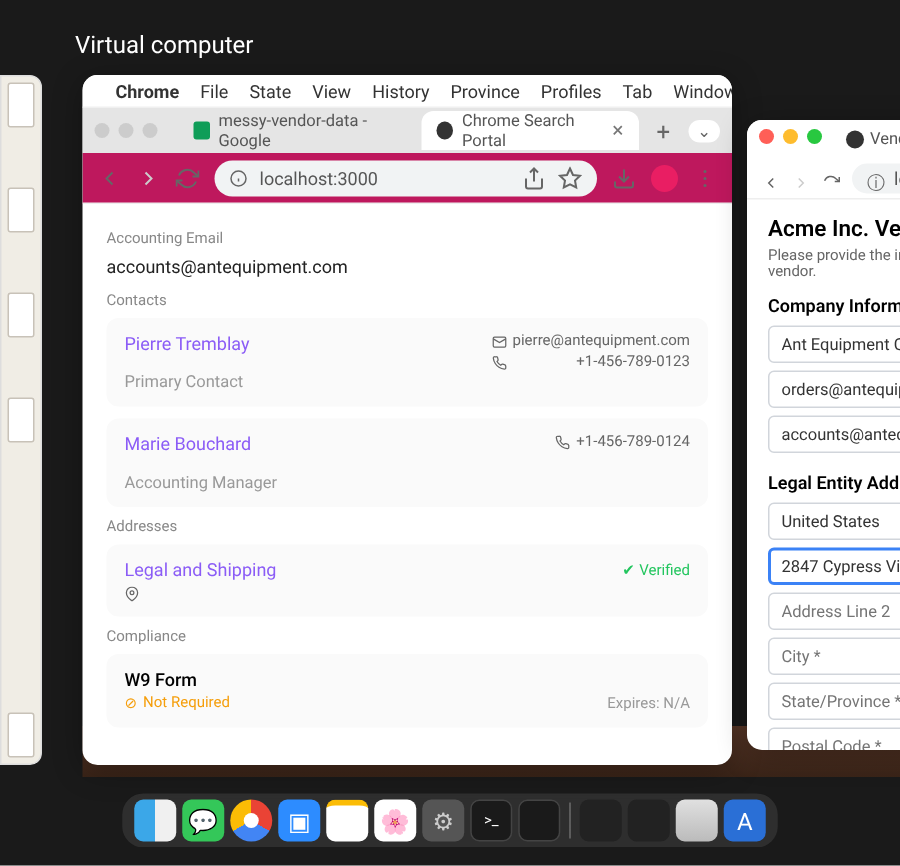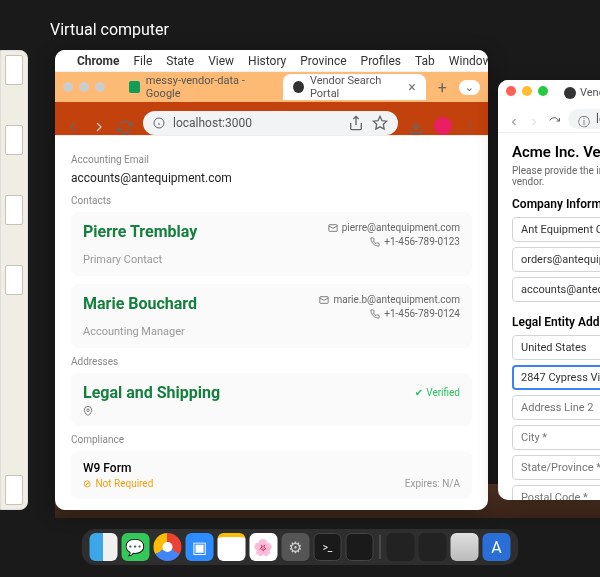--- a/index.html
+++ b/index.html
@@ -5,45 +5,45 @@
 *{box-sizing:border-box;margin:0;padding:0;font-family:-apple-system,BlinkMacSystemFont,"Segoe UI",Roboto,sans-serif}
 body{background:#1a1a1a;width:600px;height:577px;overflow:hidden;position:relative}
 .outer-title{position:absolute;top:20px;left:50px;color:#fff;font-size:16px}
 .rail{position:absolute;left:0;top:50px;width:28px;height:460px;background:#f0ede5;border-radius:0 8px 8px 0;border:1px solid #ddd;padding:4px;display:flex;flex-direction:column;gap:40px}
 .rail-thumb{width:18px;height:30px;border:1px solid #c8c2b8;background:#fff;border-radius:2px}
 .win{position:absolute;background:#fff;border-radius:10px;box-shadow:0 4px 20px rgba(0,0,0,.3);overflow:hidden}
 .win-main{left:55px;top:50px;width:433px;height:460px}
 .win-right{left:498px;top:80px;width:200px;height:420px}
 .menubar{background:#fff;height:22px;display:flex;align-items:center;padding:0 8px;gap:14px;font-size:12px;color:#333;border-bottom:1px solid #f0f0f0}
 .apple{font-size:13px}
-.tabstrip{height:30px;background:#fdba74;display:flex;align-items:center;padding-left:8px;gap:4px}
+.tabstrip{height:30px;background:#e5e5e5;display:flex;align-items:center;padding-left:8px;gap:4px}
 .tlight{display:flex;gap:6px;margin-right:10px}
 .dot{width:10px;height:10px;border-radius:50%}
 .tab{display:flex;align-items:center;gap:6px;padding:0 10px;height:26px;border-radius:8px 8px 0 0;font-size:11px;color:#555}
 .tab.active{background:#fff}
 .favicon{width:12px;height:12px;display:inline-block}
 .favicon.sheets{background:linear-gradient(#0f9d58,#0f9d58);border-radius:2px}
 .favicon.portal{background:#333;border-radius:50%}
 .tab-x{color:#777;font-size:14px}
 .newtab{font-size:16px;color:#666;padding:0 8px}
 .chev{margin-left:auto;margin-right:8px;font-size:11px;color:#666;background:#fff;border-radius:10px;padding:1px 6px}
-.urlbar{height:34px;background:#c2410c;display:flex;align-items:flex-end;gap:10px;padding:0 10px;border-bottom:1px solid #eee}
+.urlbar{height:34px;background:#be185d;display:flex;align-items:center;gap:10px;padding:0 10px;border-bottom:1px solid #eee}
 .icn{width:16px;height:16px;color:#666}
 .urlfield{flex:1;background:#f1f3f4;border-radius:20px;height:24px;display:flex;align-items:center;padding:0 10px;gap:8px;font-size:12px;color:#555}
 .profile{width:18px;height:18px;border-radius:50%;background:#e91e63}
 .content{padding:12px 16px;height:calc(100% - 86px);overflow:hidden;font-size:12px}
 h2.company{font-size:14px;font-weight:600;color:#222;margin-bottom:8px}
 .sect-label{font-size:10px;color:#888;margin:6px 0}
 .email{font-size:12px;color:#222;margin-bottom:10px}
 .card{background:#fafafa;border-radius:8px;padding:10px 12px;margin-bottom:8px}
 .contact-row{display:flex;justify-content:space-between;align-items:flex-start}
-.cname{font-size:16px;font-weight:700;color:#15803d}
+.cname{font-size:12px;font-weight:400;color:#8b5cf6}
 .crole{font-size:11px;color:#999;margin-top:12px}
 .cinfo{text-align:right;font-size:10px;color:#666}
-.cinfo div{display:flex;align-items:center;gap:4px;justify-content:flex-end;margin-bottom:3px}
+.cinfo div{display:flex;align-items:center;gap:4px;justify-content:space-between;margin-bottom:3px}
 .addr-head{display:flex;justify-content:space-between;align-items:center;margin-bottom:4px}
 .verified{color:#22c55e;font-size:10px;display:flex;align-items:center;gap:3px}
 .addr-line{font-size:11px;color:#666;display:flex;gap:4px;align-items:center}
 .w9head{display:flex;justify-content:space-between}
 .w9name{font-size:12px;font-weight:500}
 .w9status{font-size:10px;color:#f59e0b;display:flex;gap:4px;margin-top:3px}
 .expires{font-size:10px;color:#999;align-self:flex-end}
 .mini-tl{display:flex;gap:6px;padding:6px 8px;background:#fff}
 .mini-url{height:28px;display:flex;align-items:center;gap:8px;padding:0 10px;border-bottom:1px solid #eee}
 .mini-url .urlfield{height:20px}
@@ -107,21 +107,21 @@
       <div class="dot" style="background:#ccc"></div>
       <div class="dot" style="background:#ccc"></div>
       <div class="dot" style="background:#ccc"></div>
     </div>
     <div class="tab">
       <span class="favicon sheets"></span>
       <span>messy-vendor-data - Google</span>
     </div>
     <div class="tab active">
       <span class="favicon portal"></span>
-      <span>Vendor Search Portal</span>
+      <span>Chrome Search Portal</span>
       <span class="tab-x">×</span>
     </div>
     <div class="newtab">+</div>
     <div class="chev">⌄</div>
   </div>
 
   <div class="urlbar">
     <span class="icn"><svg viewBox="0 0 24 24" fill="none" stroke="currentColor" stroke-width="2">
           <path d="M15 18l-6-6 6-6"></path>
         </svg></span>
@@ -185,27 +185,20 @@
         </div>
       </div>
     </div>
     <div class="card">
       <div class="contact-row">
         <div>
           <div class="cname">Marie Bouchard</div>
           <div class="crole">Accounting Manager</div>
         </div>
         <div class="cinfo">
-          <div>
-              <span class="icn" style="width:10px;height:10px"><svg viewBox="0 0 24 24" fill="none" stroke="currentColor" stroke-width="2">
-                  <rect x="2" y="4" width="20" height="16" rx="2"></rect>
-                  <path d="M2 7l10 6 10-6"></path>
-                </svg></span>
-              <span>marie.b@antequipment.com</span>
-            </div>
           <div>
               <span class="icn" style="width:10px;height:10px"><svg viewBox="0 0 24 24" fill="none" stroke="currentColor" stroke-width="2">
                   <path d="M22 16.9v3a2 2 0 01-2.2 2 19.8 19.8 0 01-8.6-3.1 19.5 19.5 0 01-6-6A19.8 19.8 0 012.1 4.2 2 2 0 014.1 2h3a2 2 0 012 1.7c.1.9.3 1.8.6 2.6a2 2 0 01-.5 2.1L8 9.6a16 16 0 006 6l1.2-1.2a2 2 0 012.1-.5c.8.3 1.7.5 2.6.6a2 2 0 011.7 2z"></path>
                 </svg></span>
               <span>+1-456-789-0124</span>
             </div>
         </div>
       </div>
     </div>
 

